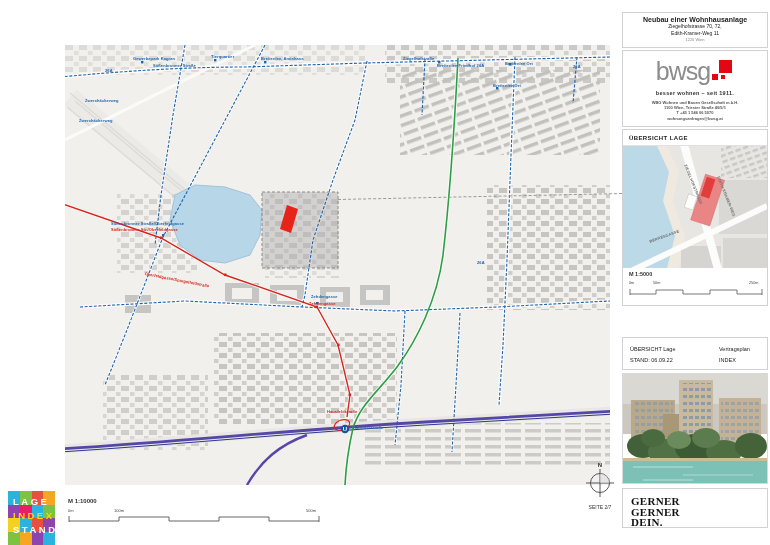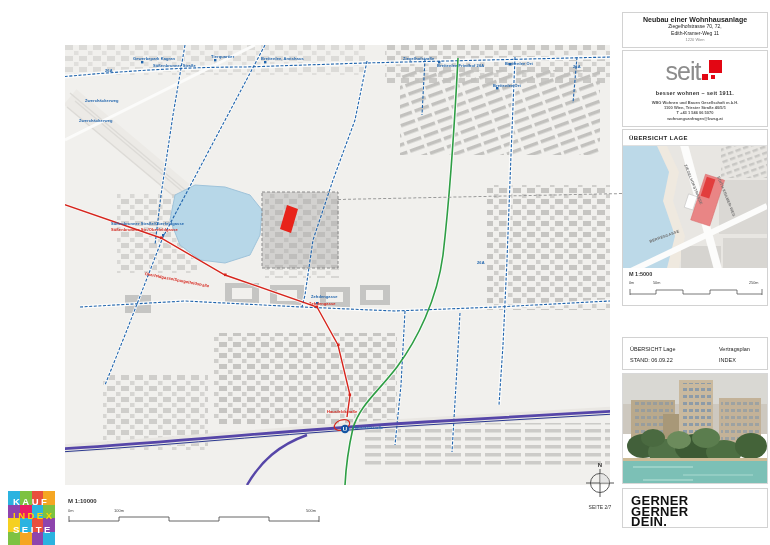--- a/index.html
+++ b/index.html
@@ -69,21 +69,21 @@
   .ov-scale .scale-label{font-size:5.5px;}
   .ov-scale .scale-ticks{font-size:3.8px;}
 
   .p-info{top:337px;height:33px;font-size:5.5px;}
   .p-info .col-l{position:absolute;left:7px;top:6px;line-height:11px;}
   .p-info .col-r{position:absolute;left:96px;top:6px;line-height:11px;}
 
   .p-render{top:373px;height:111px;padding:0;border:1px solid #d8d8d8;overflow:hidden;}
 
   .p-gerner{top:488px;height:40px;}
-  .gerner{padding:7px 0 0 8px;font-size:13px;line-height:10.5px;font-weight:900;color:#111;letter-spacing:.3px;}
+  .gerner{padding:7px 0 0 8px;font-size:11px;line-height:10.5px;font-weight:900;color:#111;letter-spacing:.3px;font-family:Liberation Serif, serif;}
 </style>
 </head>
 <body>
 
 <div class="sheet">
 
   <div class="map">
     <svg width="545" height="440" viewBox="0 0 545 440">
       <defs>
         <pattern id="ph" width="14" height="11" patternUnits="userSpaceOnUse">
@@ -252,23 +252,23 @@
       <div></div>
         <div></div>
         <div></div>
         <div></div>
         <div></div>
         <div></div>
         <div></div>
         <div></div>
     </div>
     <div class="kdh-text">
-      <div>KAUF</div>
+      <div>LAGE</div>
       <div class="mid">INDEX</div>
-      <div>SEITE</div>
+      <div>STAND</div>
     </div>
   </div>
 
   <div class="compass">
     <div class="n">N</div>
     <svg width="30" height="30" viewBox="0 0 30 30">
       <circle cx="15" cy="15" r="9.5" fill="none" stroke="#444" stroke-width="0.9"></circle>
       <line x1="15" y1="1" x2="15" y2="29" stroke="#444" stroke-width="0.9"></line>
       <line x1="1" y1="15" x2="29" y2="15" stroke="#444" stroke-width="0.9"></line>
       <path d="M15,15 L15,5.5 A9.5,9.5 0 0,1 24.5,15 Z" fill="#ddd" opacity=".6"></path>
@@ -278,21 +278,21 @@
 
   <div class="panel p-title">
     <div class="l1">Neubau einer Wohnhausanlage</div>
     <div class="l2">Ziegelhofstrasse 70, 72,</div>
     <div class="l3">Edith-Kramer-Weg 11</div>
     <div class="l4">1220 Wien</div>
   </div>
 
   <div class="panel p-bwsg">
     <div class="bwsg-row">
-      <span class="bwsg-word">seit</span>
+      <span class="bwsg-word">bwsg</span>
       <span class="bwsg-mark">
         <i class="b1"></i>
           <i class="b2"></i>
           <i class="b3"></i>
       </span>
     </div>
     <div class="bwsg-tag">besser wohnen – seit 1911.</div>
     <div class="bwsg-contact">
       <div>WBG Wohnen und Bauen Gesellschaft m.b.H.</div>
       <div>1100 Wien, Triester Straße 40/5/1</div>

